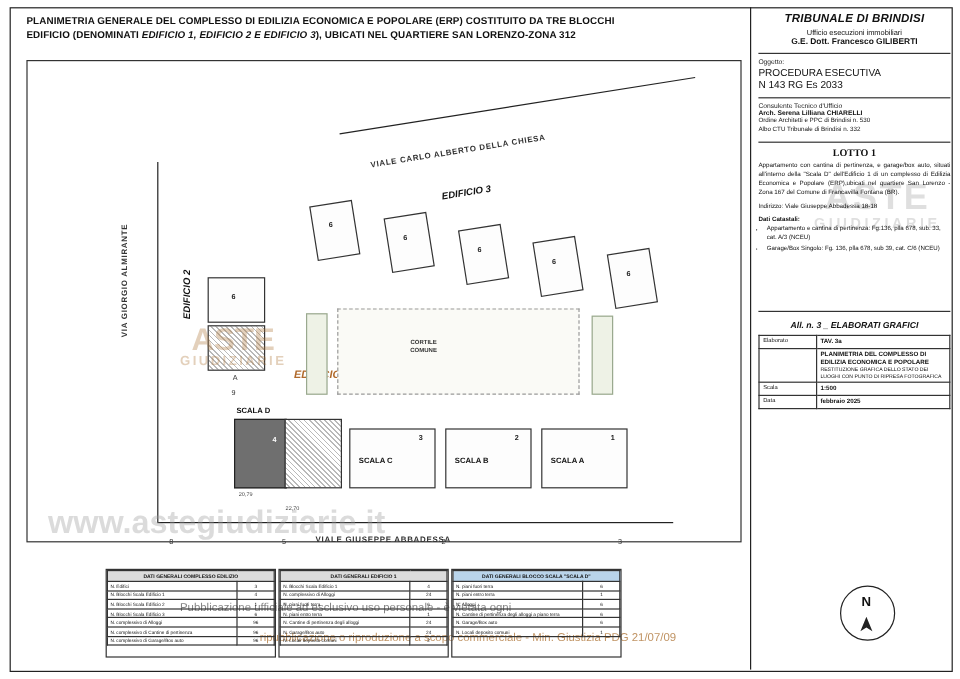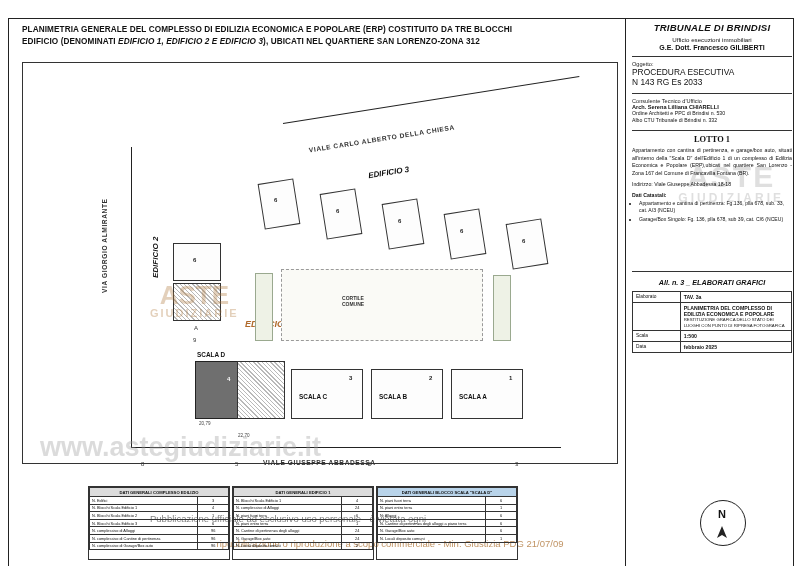--- a/index.html
+++ b/index.html
@@ -4,21 +4,21 @@
 <style>
   html,body{margin:0;padding:0;}
   body{
     width:800px;height:566px;
     background:#ffffff;
     font-family:"Liberation Sans", sans-serif;
     color:#111;
     overflow:hidden;
     position:relative;
   }
-  .sheet{position:absolute;left:0;top:0;width:800px;height:454px;margin-top:12px;}
+  .sheet{position:absolute;left:0;top:0;width:800px;height:454px;}
 
   
   .outer-frame{
     position:absolute;left:8px;top:6px;width:784px;height:552px;
     border:1px solid #222;
   }
   .vdivider{
     position:absolute;left:625px;top:6px;width:0;height:552px;
     border-left:1px solid #222;
   }

